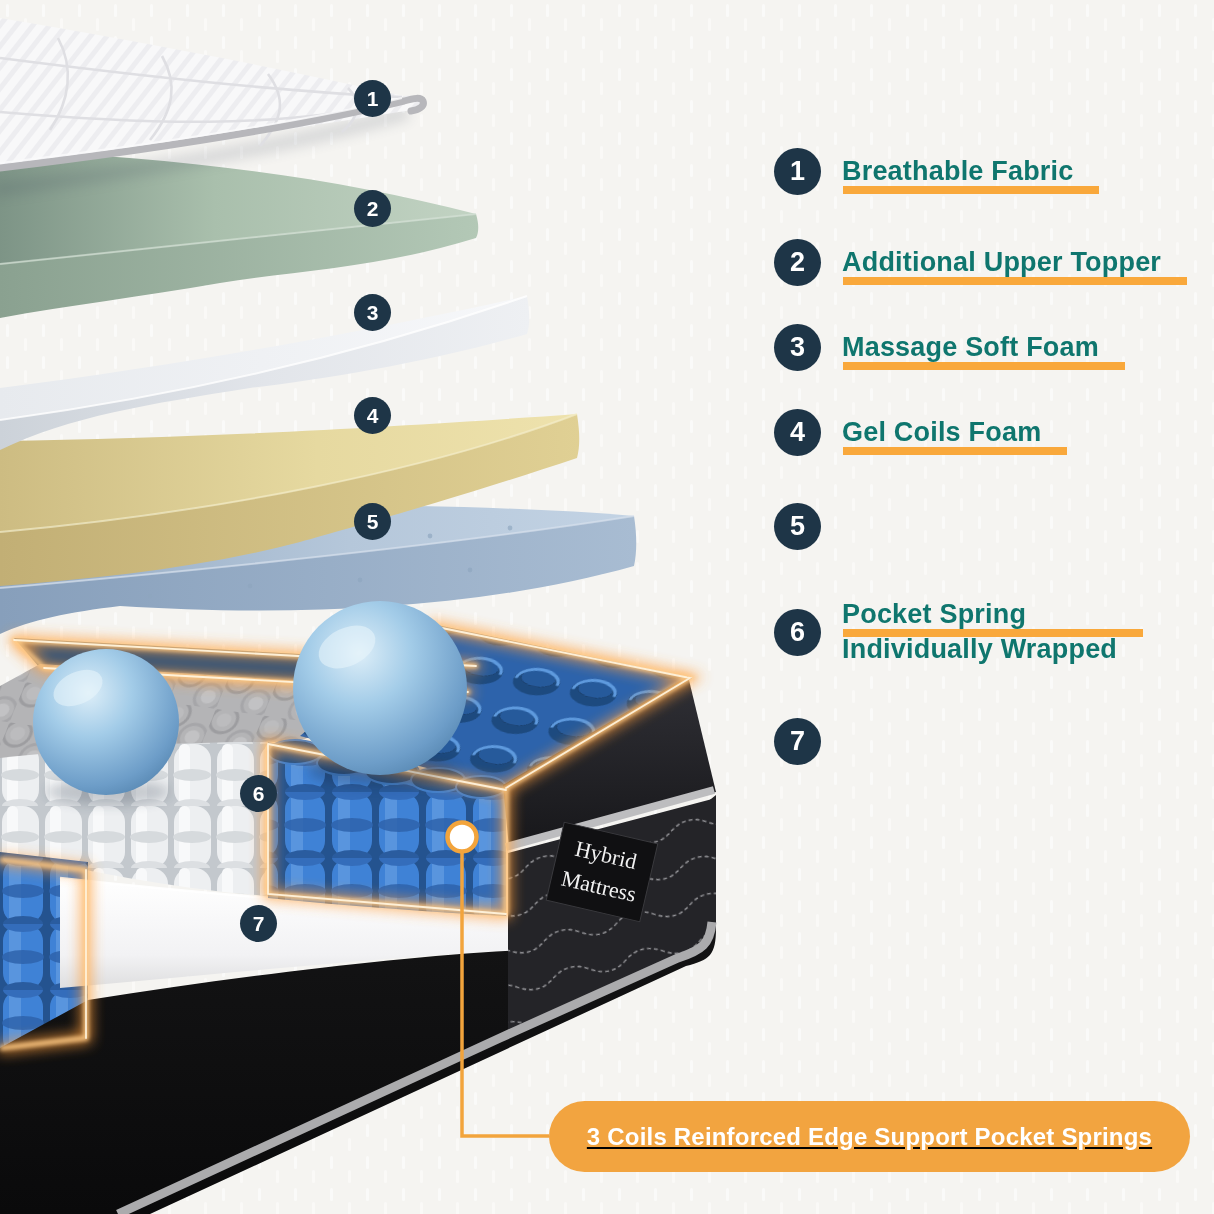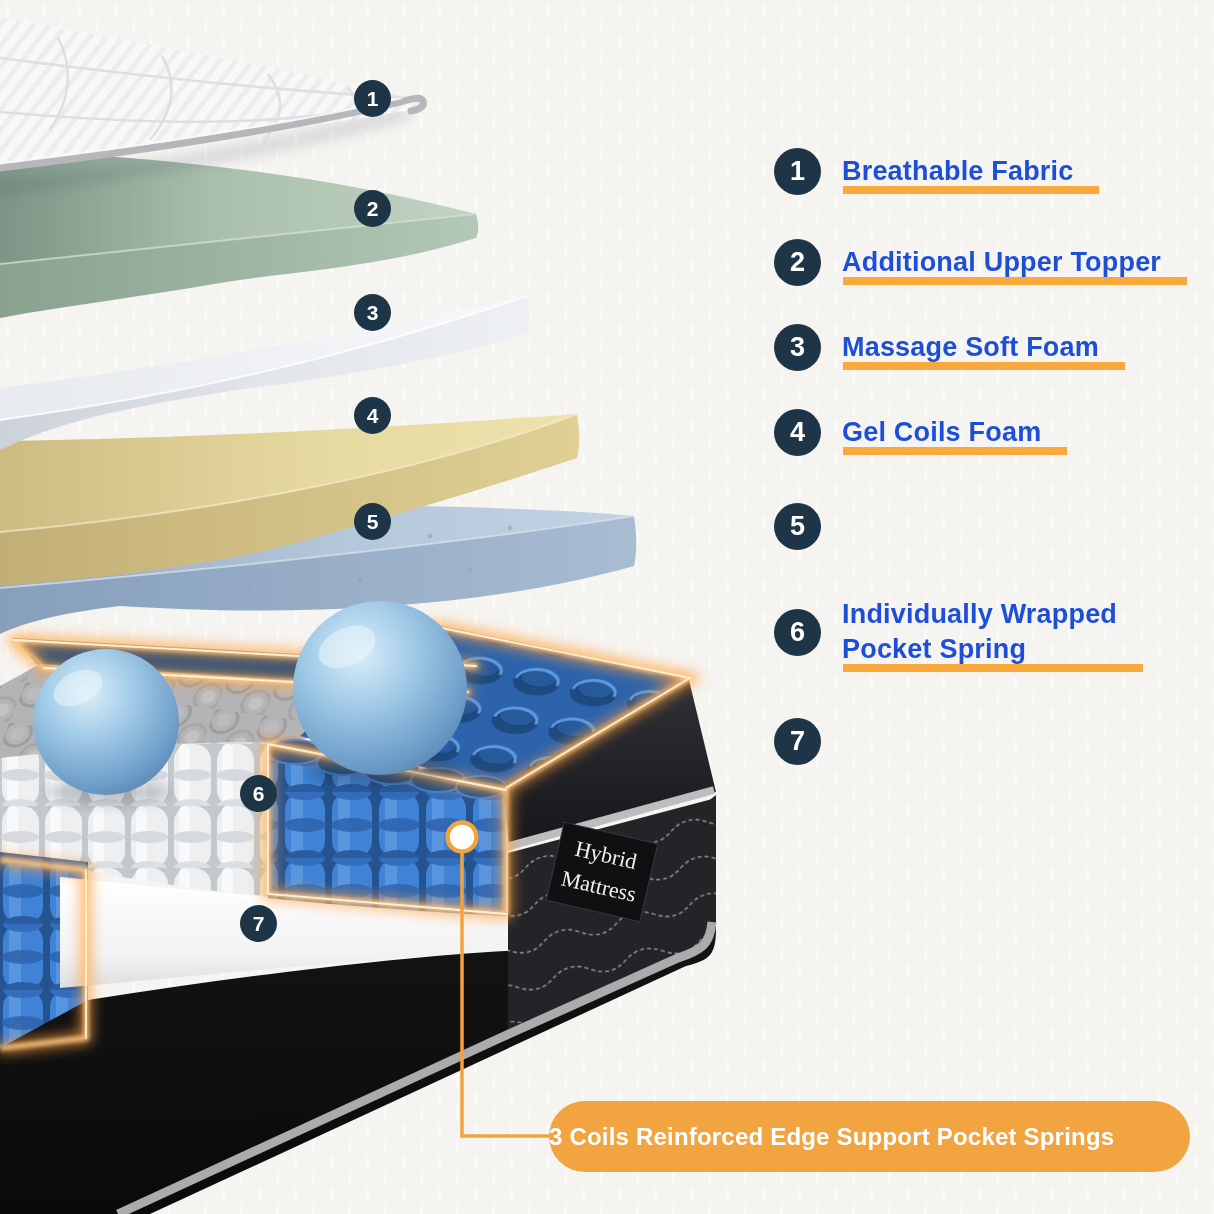--- a/index.html
+++ b/index.html
@@ -20,31 +20,31 @@
   
   .lrow{position:absolute;left:774px;display:flex;align-items:center;gap:21px;z-index:5;}
   .lcircle{
     width:47px;height:47px;border-radius:50%;background:#1e3547;color:#fff;
     display:flex;align-items:center;justify-content:center;font-size:27px;font-weight:bold;
     flex:0 0 47px;
   }
   .ltext{display:flex;flex-direction:column;}
   .lbl{
     display:inline-block;position:relative;z-index:0;
-    font-size:27px;font-weight:bold;color:#1d4ed8;line-height:35px;white-space:nowrap;
+    font-size:27px;font-weight:bold;color:#0f766e;line-height:35px;white-space:nowrap;
     letter-spacing:.2px;
   }
   .u::after{
     content:"";position:absolute;left:1px;right:-26px;bottom:-5px;height:8px;
     background:#f9a83b;z-index:-1;
   }
   
   #banner{
     position:absolute;left:549px;top:1101px;width:641px;height:71px;border-radius:36px;
-    background:#f2a440;display:flex;align-items:center;justify-content:flex-start;z-index:6;
+    background:#f2a440;display:flex;align-items:center;justify-content:center;z-index:6;text-decoration:underline;
   }
   #banner span{
     color:#ffffff;font-size:24px;font-weight:bold;letter-spacing:.2px;white-space:nowrap;
   }
 </style>
 </head>
 <body>
 
 <div id="stage">
 
@@ -338,22 +338,22 @@
     <div class="ltext">
         <span class="lbl u">Gel Coils Foam</span>
       </div>
   </div>
   <div class="lrow" style="top:503px;">
     <div class="lcircle">5</div>
   </div>
   <div class="lrow" style="top:597px;">
     <div class="lcircle">6</div>
     <div class="ltext">
+      <span class="lbl u">Pocket Spring</span>
       <span class="lbl">Individually Wrapped</span>
-      <span class="lbl u">Pocket Spring</span>
     </div>
   </div>
   <div class="lrow" style="top:718px;">
     <div class="lcircle">7</div>
   </div>
 
   <div id="banner">
     <span>3 Coils Reinforced Edge Support Pocket Springs</span>
   </div>
 

